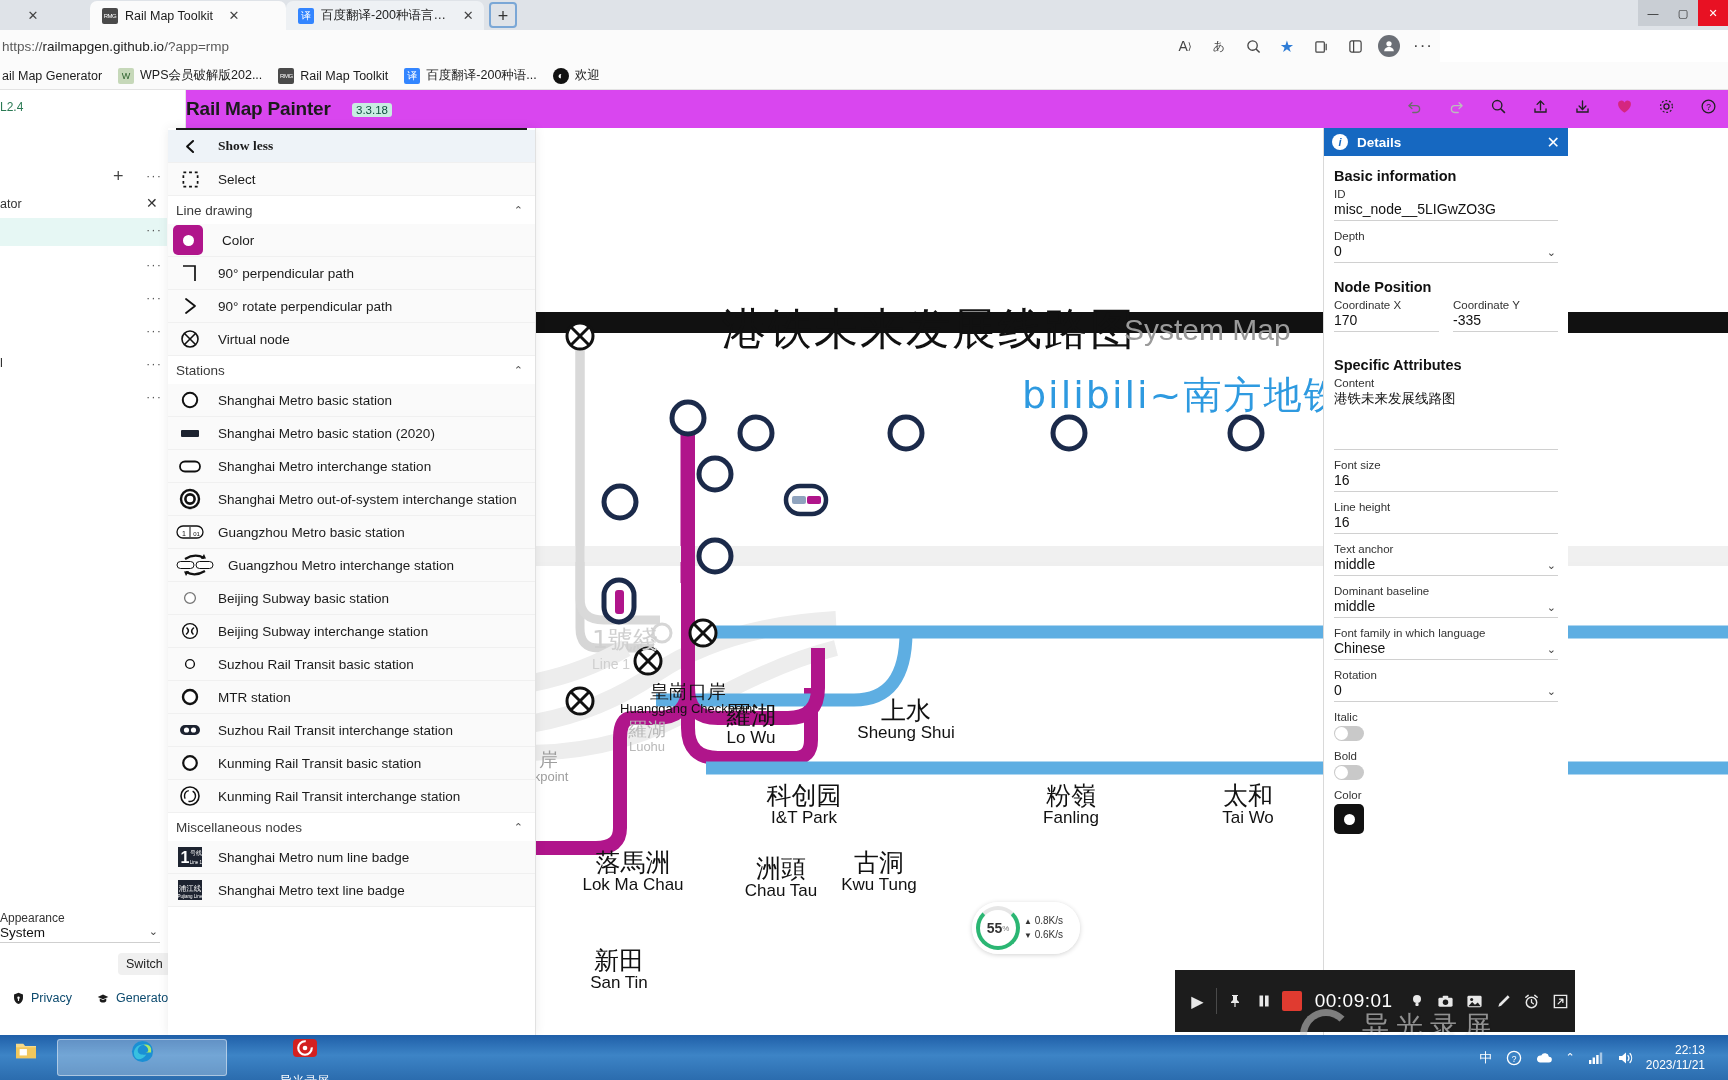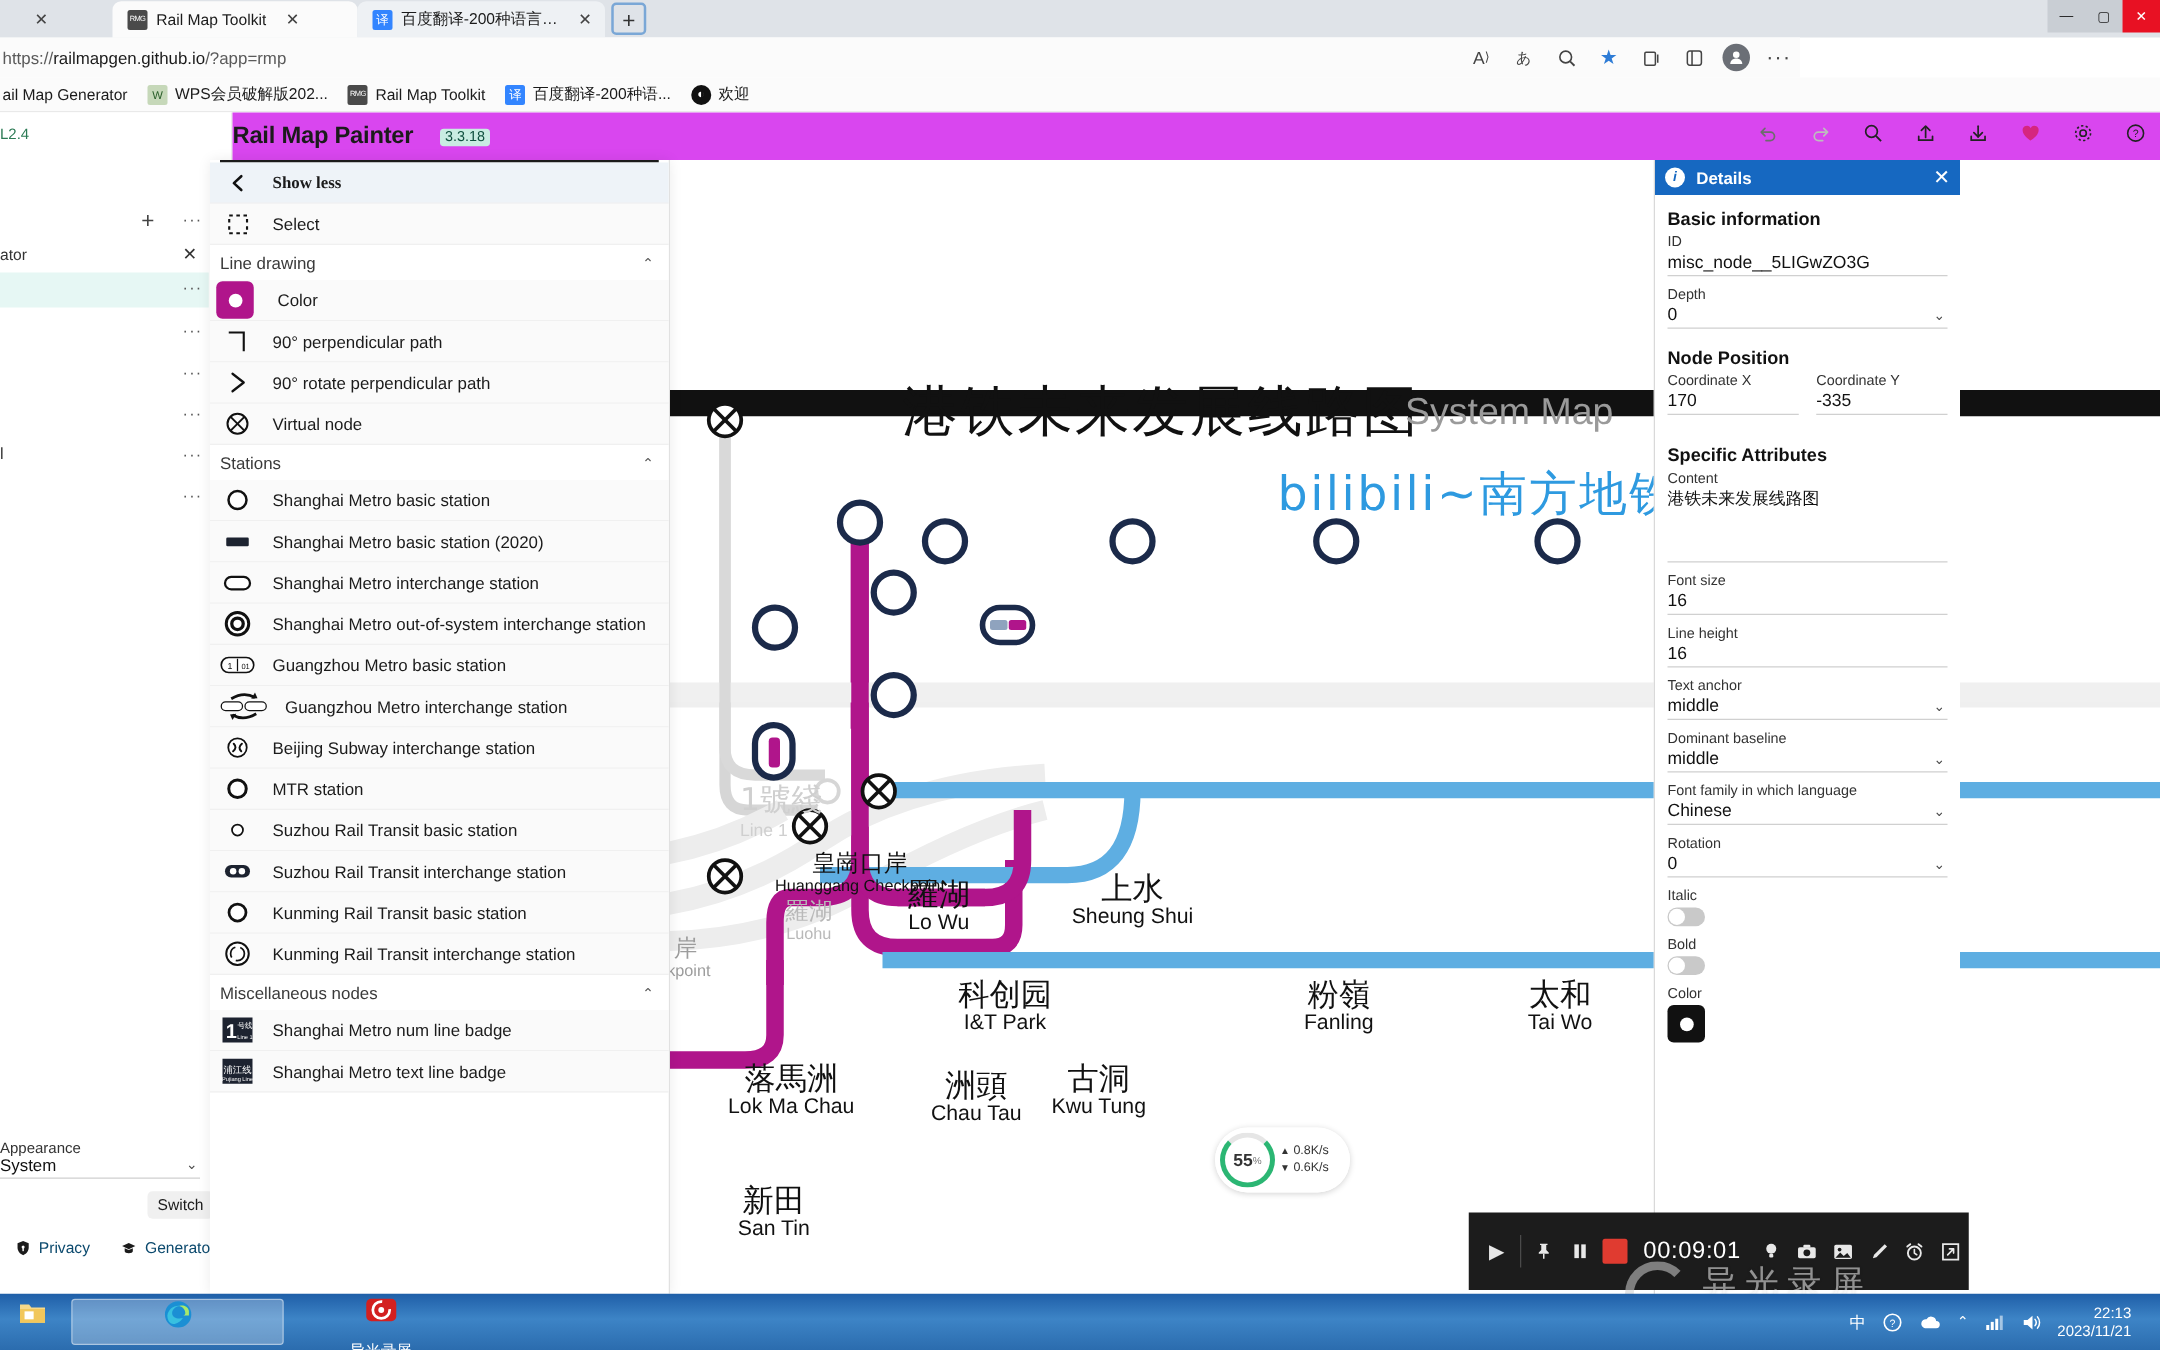--- a/index.html
+++ b/index.html
@@ -649,41 +649,49 @@
               <path d="M10 24 L8 19.5 L13 19z" fill="#111"></path>
             <rect x="1" y="9.5" width="17" height="7" rx="3.5" fill="#fff" stroke="#111" stroke-width="1"></rect>
             <rect x="20" y="9.5" width="17" height="7" rx="3.5" fill="#fff" stroke="#111" stroke-width="1"></rect>
           </svg>
         </span>
         <span>Guangzhou Metro interchange station</span>
       </div>
       <div class="tp-item">
         <span class="tp-icon">
           <svg width="20" height="20" viewBox="0 0 20 20">
+              <circle cx="10" cy="10" r="5.4" fill="#fff" stroke="#777" stroke-width="1.3"></circle>
+            </svg>
+        </span>
+        <span>Beijing Subway basic station</span>
+      </div>
+      <div class="tp-item">
+        <span class="tp-icon">
+          <svg width="20" height="20" viewBox="0 0 20 20">
               <circle cx="10" cy="10" r="7.4" fill="#fff" stroke="#111" stroke-width="1.4"></circle>
               <path d="M6.5 13 Q10 10 7 7 M13.5 7 Q10 10 13 13" fill="none" stroke="#111" stroke-width="1.6" stroke-linecap="round"></path>
             </svg>
         </span>
         <span>Beijing Subway interchange station</span>
       </div>
       <div class="tp-item">
         <span class="tp-icon">
           <svg width="20" height="20" viewBox="0 0 20 20">
+              <circle cx="10" cy="10" r="4.4" fill="#fff" stroke="#111" stroke-width="1.4"></circle>
+            </svg>
+        </span>
+        <span>Suzhou Rail Transit basic station</span>
+      </div>
+      <div class="tp-item">
+        <span class="tp-icon">
+          <svg width="20" height="20" viewBox="0 0 20 20">
               <circle cx="10" cy="10" r="7" fill="#fff" stroke="#111" stroke-width="2.4"></circle>
             </svg>
         </span>
         <span>MTR station</span>
-      </div>
-      <div class="tp-item">
-        <span class="tp-icon">
-          <svg width="20" height="20" viewBox="0 0 20 20">
-              <circle cx="10" cy="10" r="4.4" fill="#fff" stroke="#111" stroke-width="1.4"></circle>
-            </svg>
-        </span>
-        <span>Suzhou Rail Transit basic station</span>
       </div>
       <div class="tp-item">
         <span class="tp-icon">
           <svg width="24" height="16" viewBox="0 0 24 16">
               <rect x="2" y="3" width="20" height="10" rx="5" fill="#1d2330"></rect>
               <circle cx="8.5" cy="8" r="2.6" fill="#fff"></circle>
               <circle cx="15.5" cy="8" r="2.6" fill="#fff"></circle>
             </svg>
         </span>
         <span>Suzhou Rail Transit interchange station</span>

